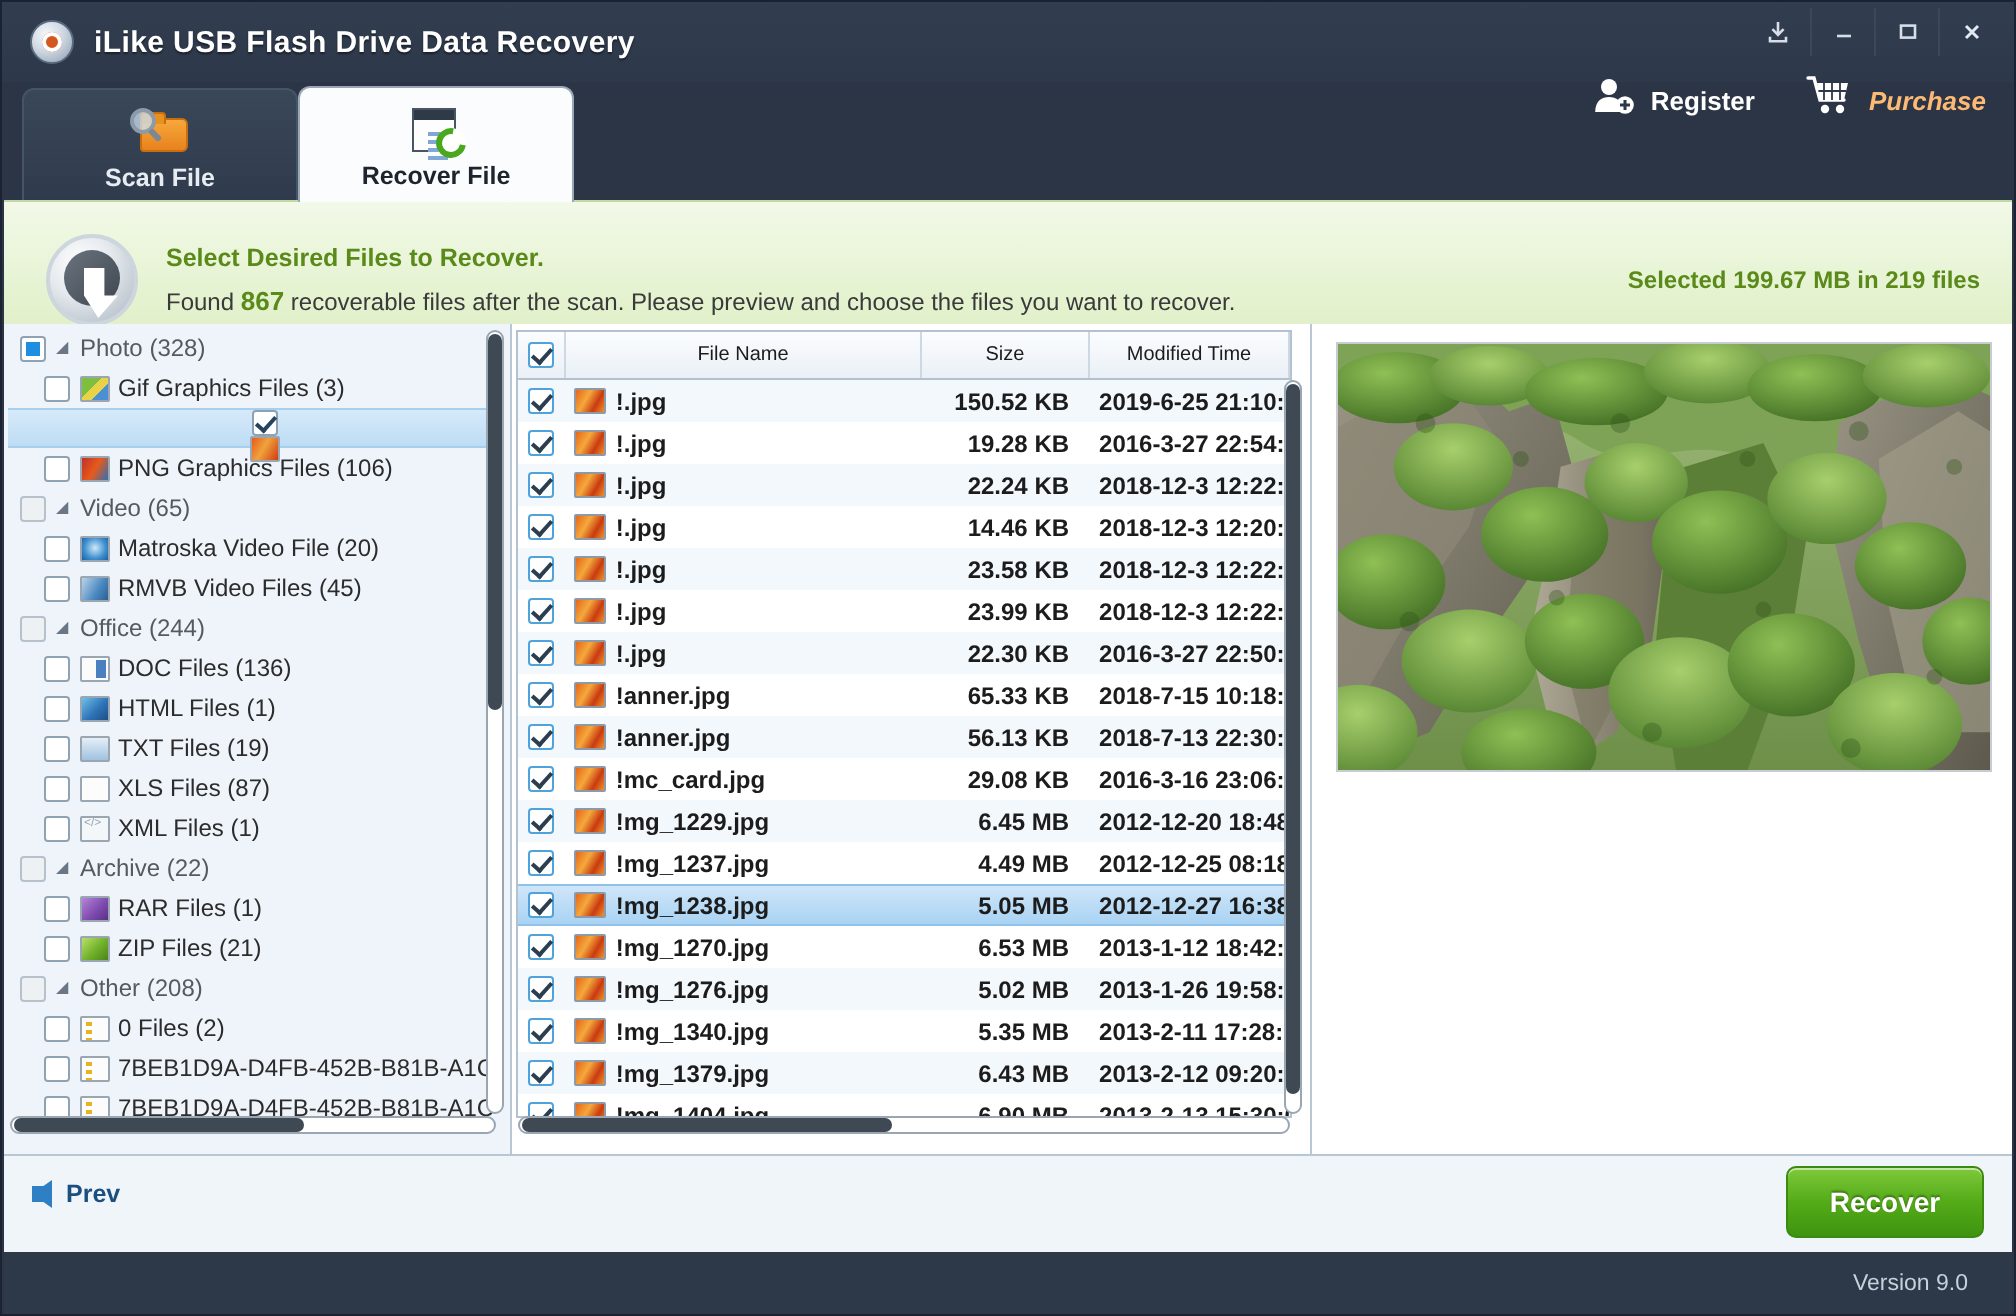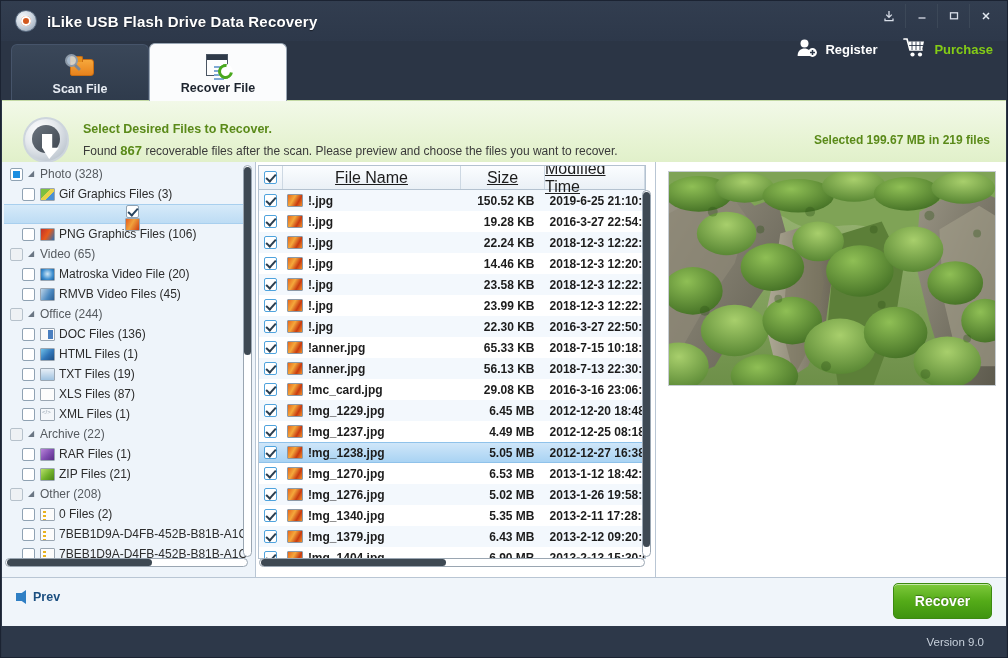--- a/index.html
+++ b/index.html
@@ -284,21 +284,21 @@
   .tbl-wrap {
     position: absolute; left: 2px; top: 3px;
     width: 388px; height: 394px;
     border: 1px solid #b4c2d0;
     background: #ffffff; overflow: hidden;
   }
   .thead {
     display: flex; height: 24px;
     background: linear-gradient(to bottom, #fbfdff 0%, #eaf0f6 100%);
     border-bottom: 1px solid #b4c2d0;
-    font-size: 16px; color: #1c1c1c; text-decoration: underline;
+    font-size: 10px; color: #1c1c1c;
   }
   .th {
     display: flex; align-items: center; justify-content: center;
     border-right: 1px solid #cdd8e3;
     height: 100%;
   }
   .th.c-check { width: 24px; }
   .th.c-name  { width: 178px; }
   .th.c-size  { width: 84px; }
   .th.c-time  { width: 100px; }
@@ -442,21 +442,21 @@
     <div style="display:flex; align-items:center; gap:7px; cursor:pointer;">
       <span>
         <svg width="24" height="21" viewBox="0 0 24 21">
           <path d="M1 2 L4 2 L7 13 L19 13" stroke="#ffffff" stroke-width="1.7" fill="none" stroke-linecap="round"></path>
           <path d="M5.5 4.5 L21 4.5 L19 13 L7 13 Z" fill="#ffffff"></path>
           <path d="M9 4.5 L9 13 M13 4.5 L13 13 M17 4.5 L17 13 M6.2 8.5 L20.2 8.5" stroke="#2d3849" stroke-width="0.9"></path>
           <circle cx="9.5" cy="17.5" r="2.1" fill="#ffffff"></circle>
           <circle cx="17" cy="17.5" r="2.1" fill="#ffffff"></circle>
         </svg>
       </span>
-      <span style="color:#84cc16; font-size:13px; font-weight:bold;">Purchase</span>
+      <span style="color:#fdba74; font-size:13px; font-weight:bold;font-style:italic;">Purchase</span>
     </div>
   </div>
 
   <div class="tabs">
     <div class="tab inactive">
       <div class="tab-icon">
         <div class="ic-folder"></div>
           <div class="ic-mag"></div>
       </div>
       <div class="tab-label">Scan File</div>

